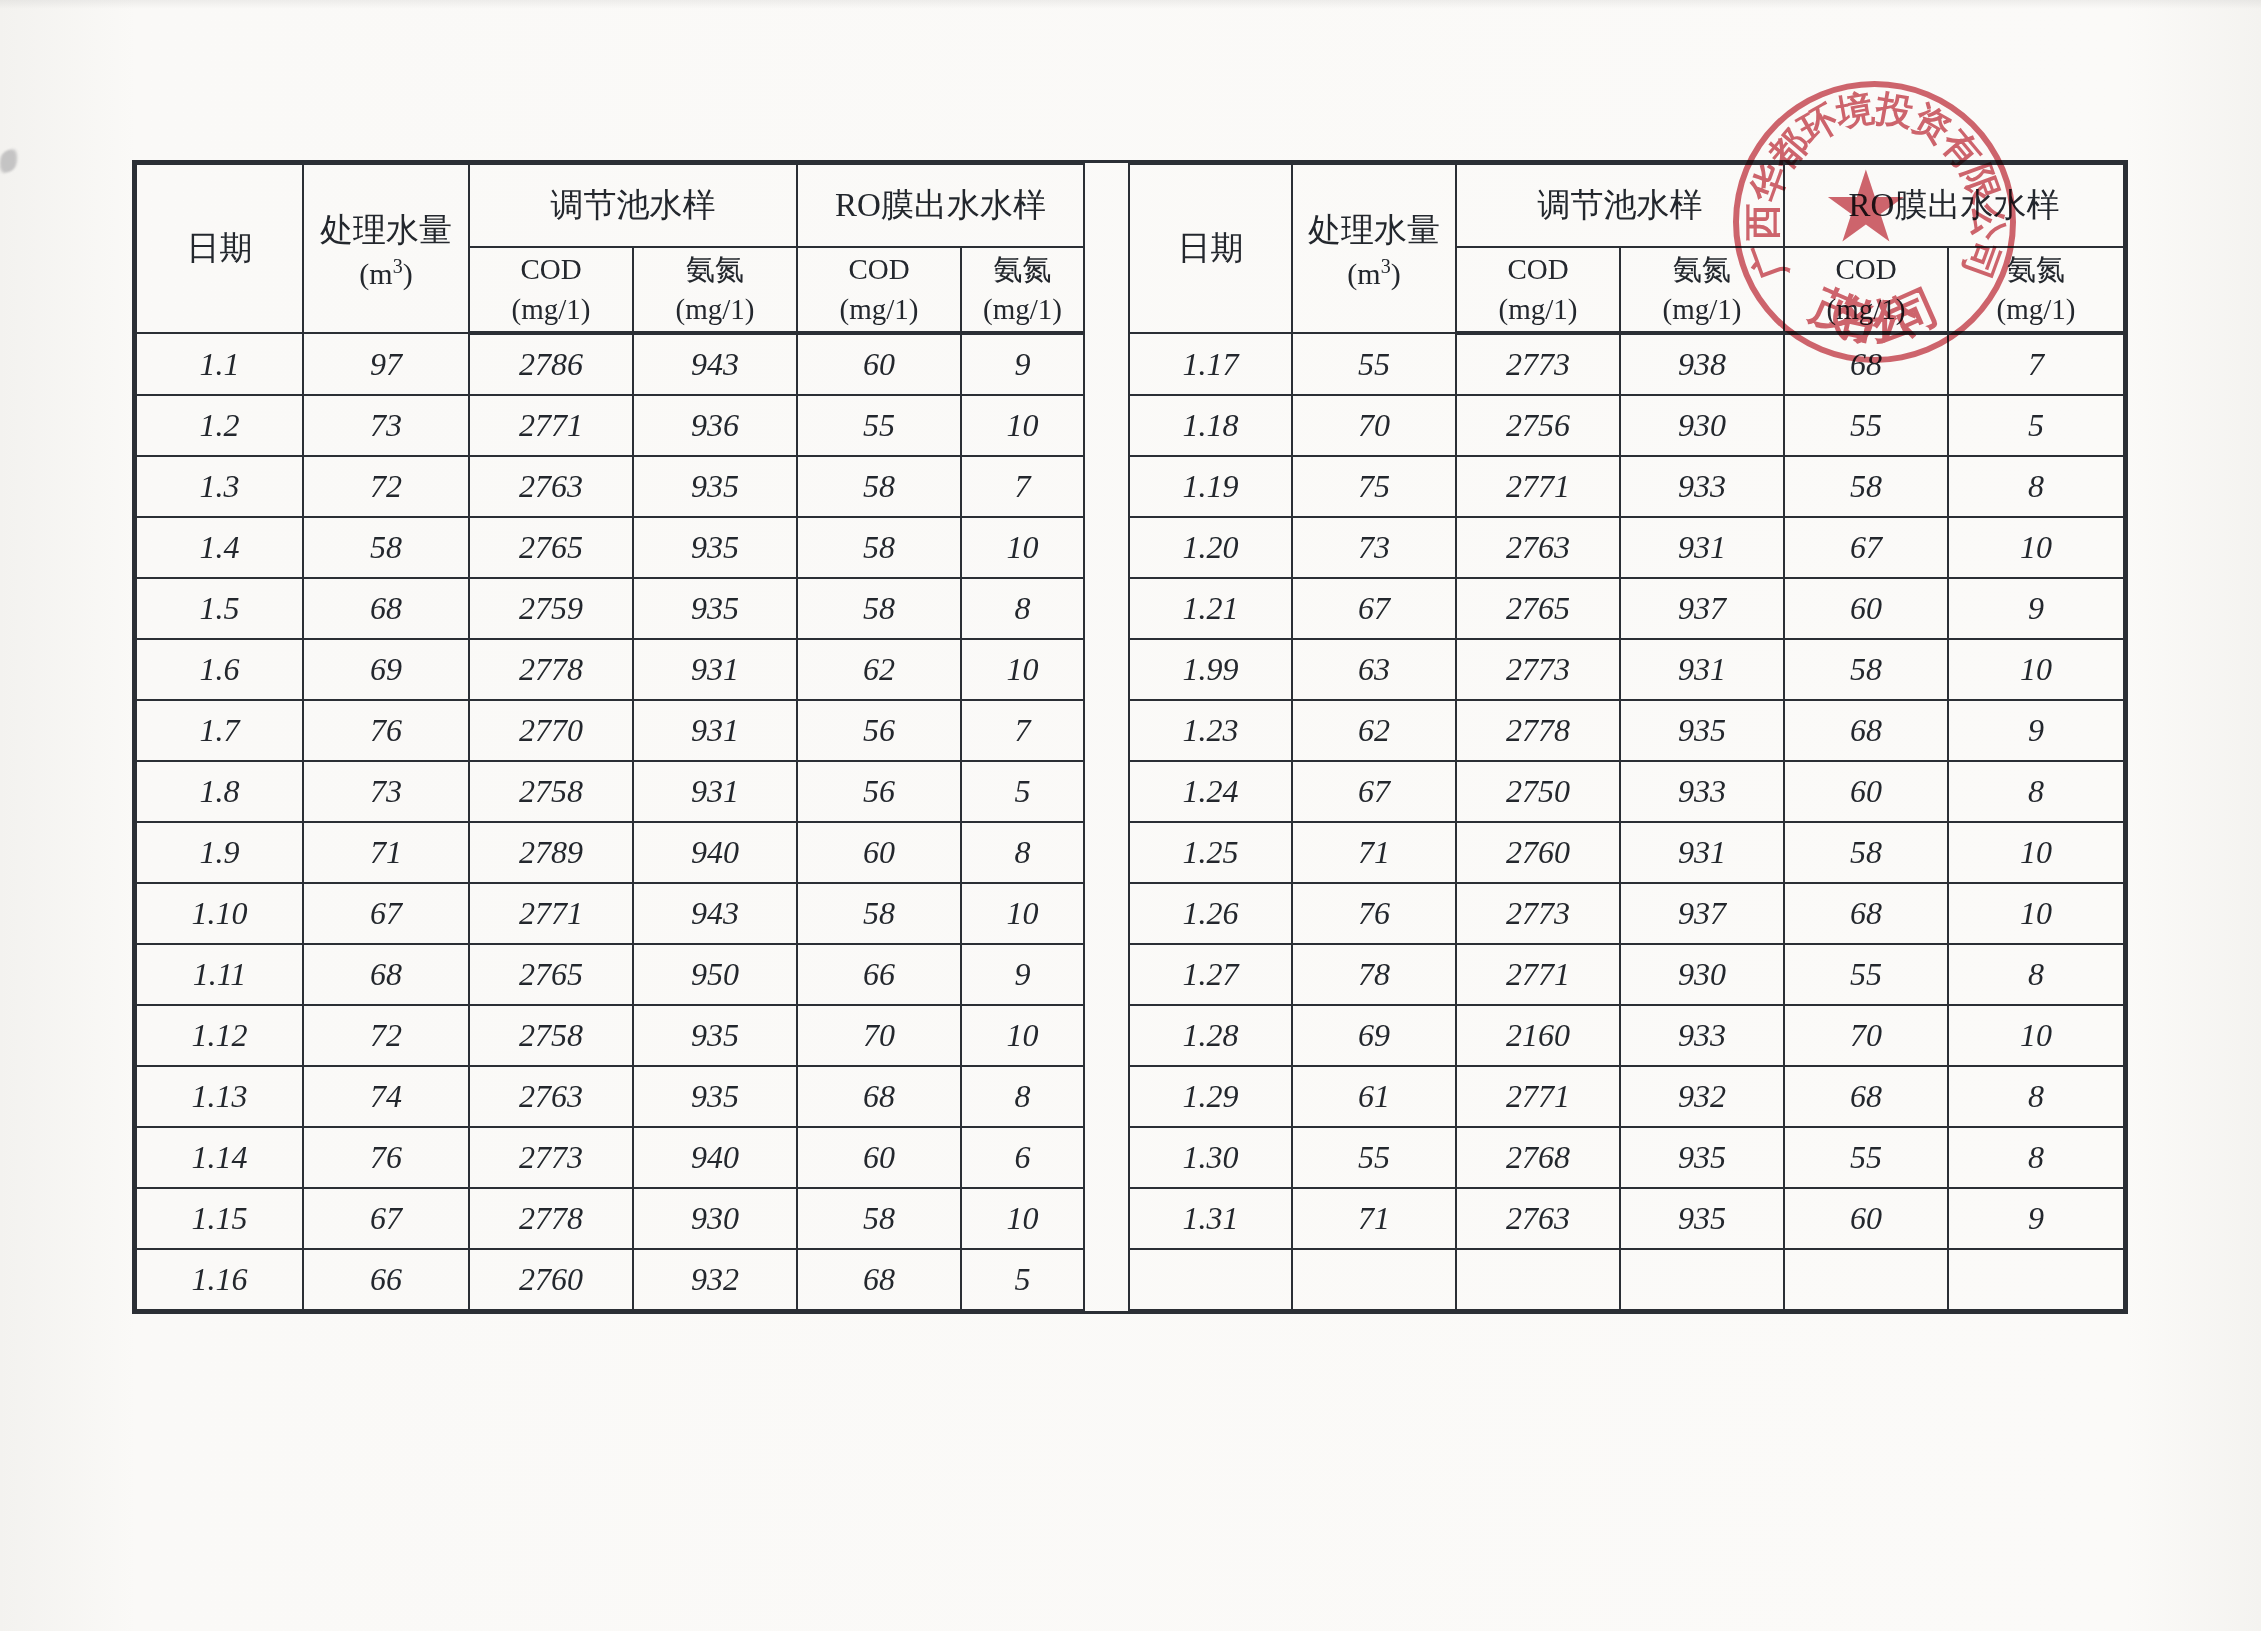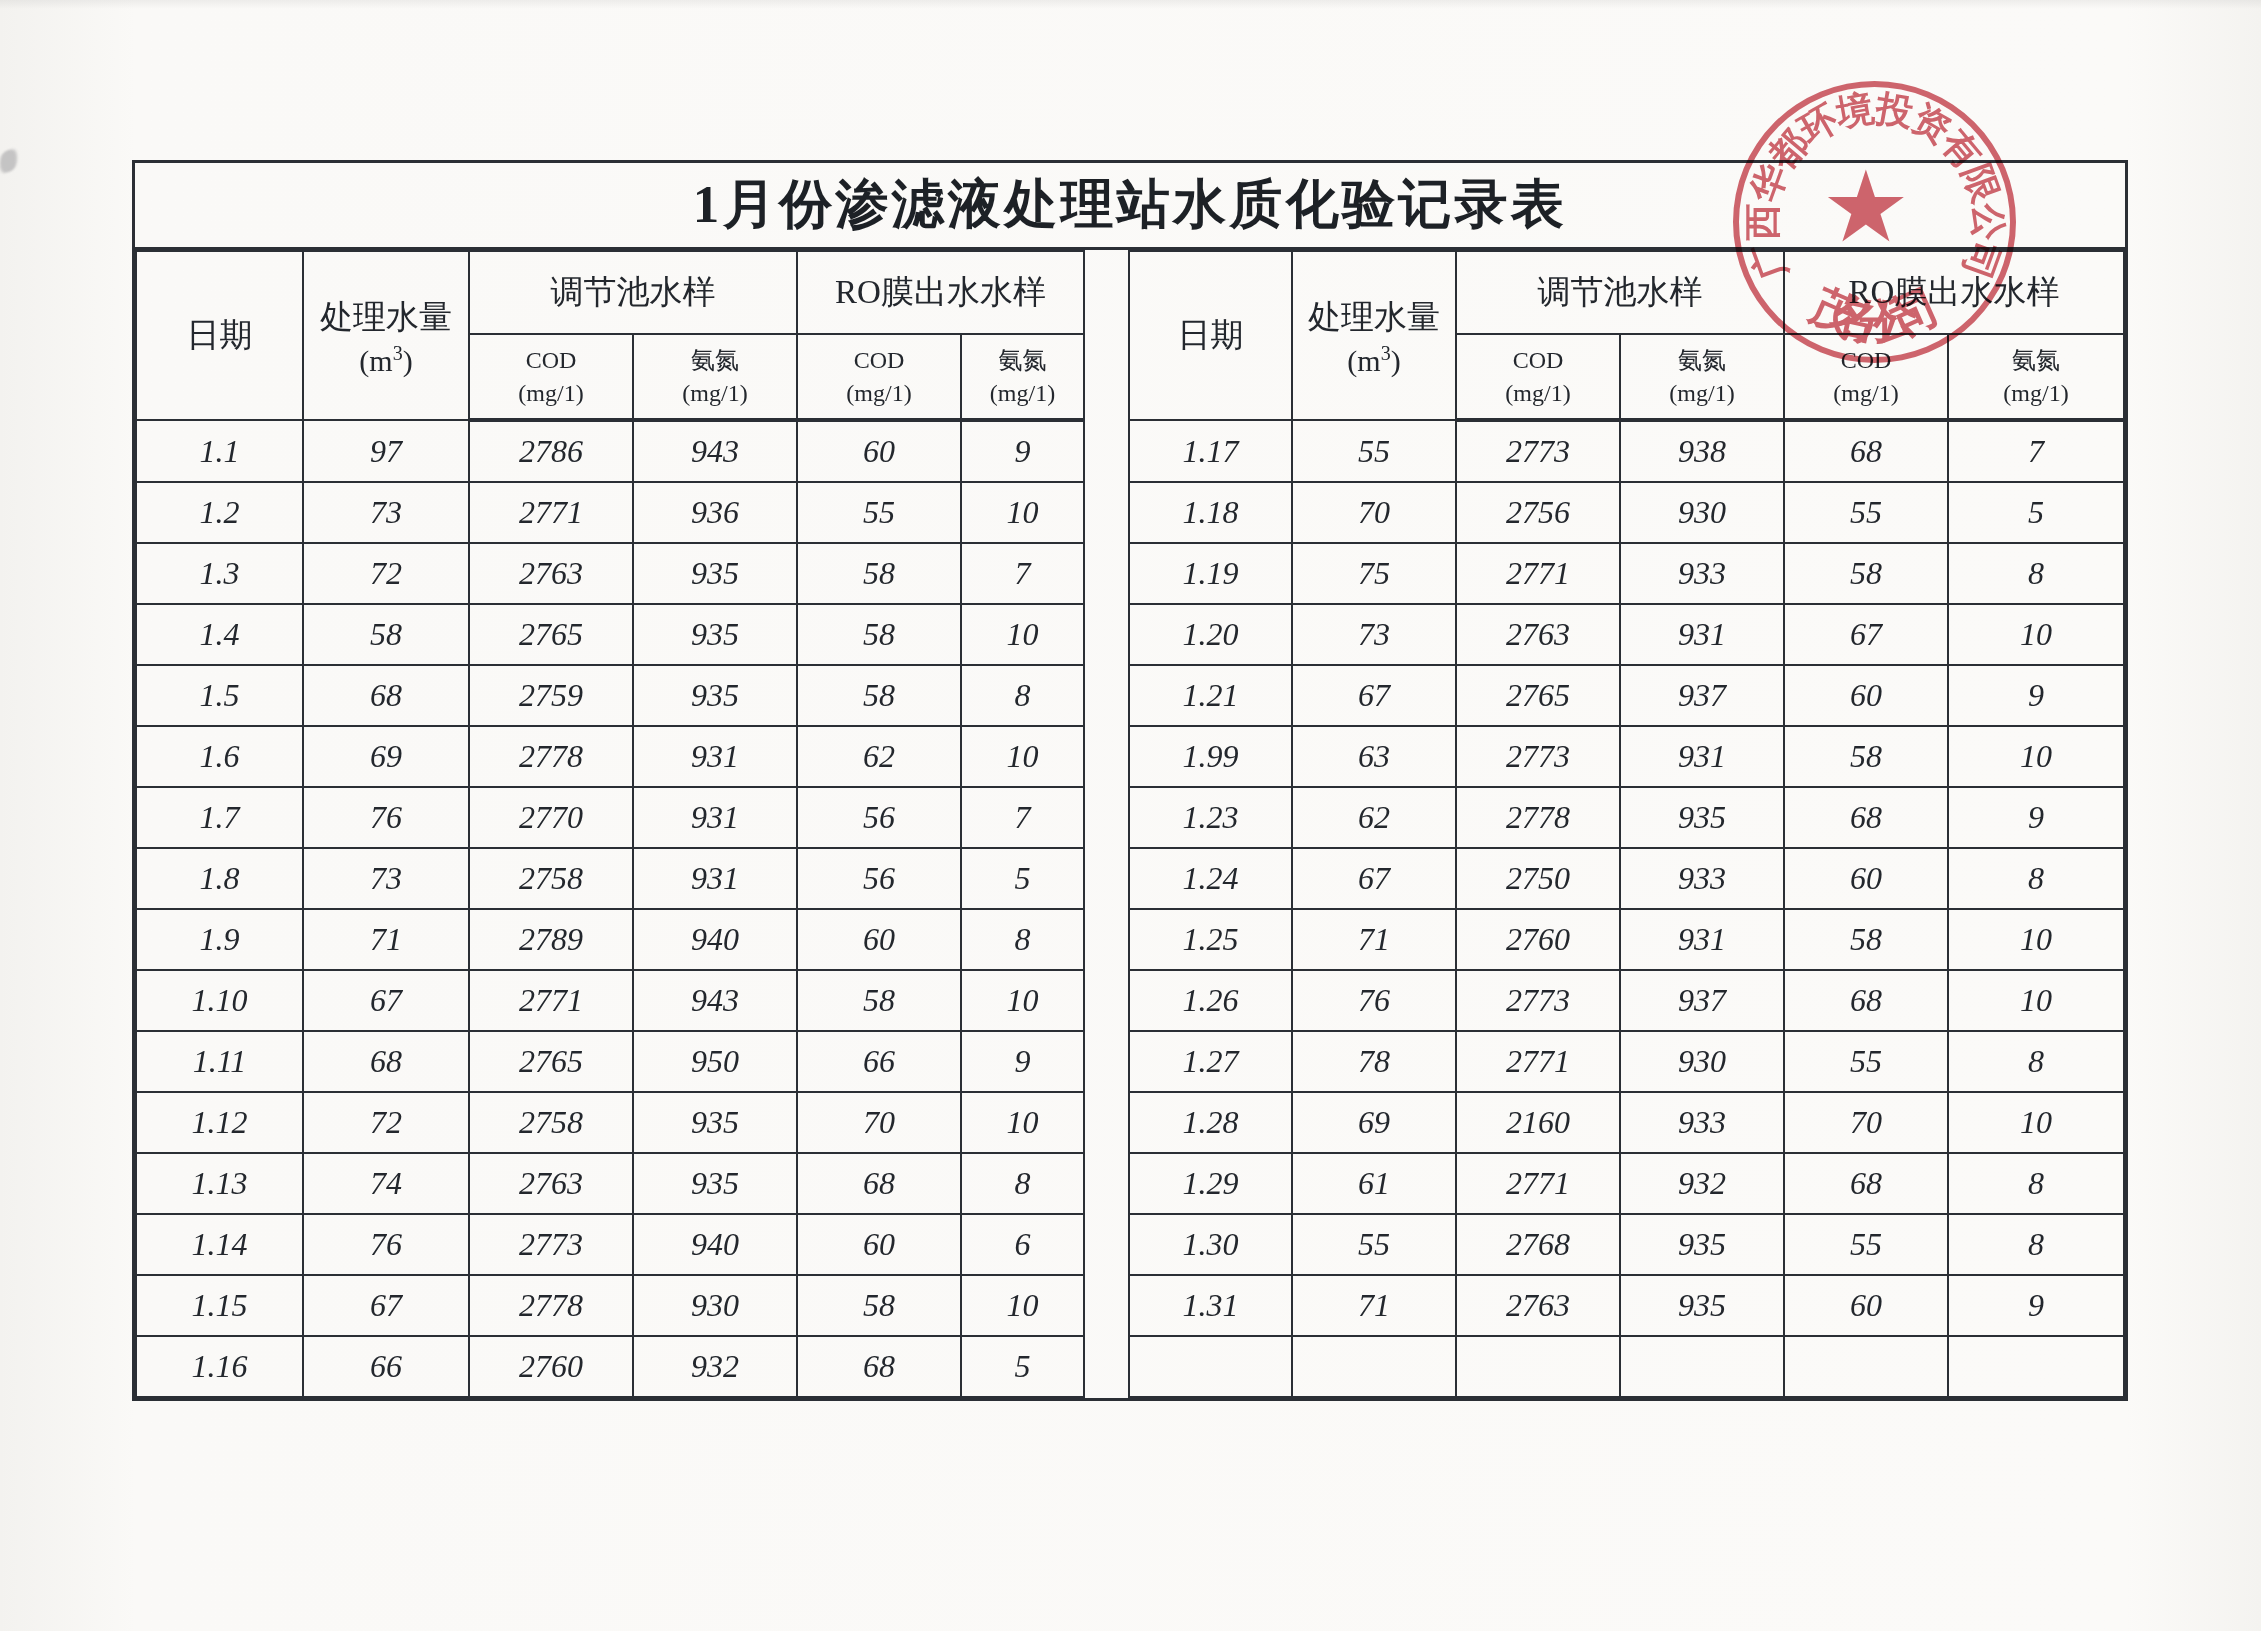--- a/index.html
+++ b/index.html
@@ -45,21 +45,21 @@
   .gap{width:43px;}
   table.data th,table.data td{
     border:2.6px solid #2b2f35;
     text-align:center;vertical-align:middle;
     padding:0;color:#23272d;
     overflow:hidden;white-space:nowrap;
   }
   tr.h1{height:83px;}
   tr.h2{height:86px;}
   table.data th{font-weight:400;font-size:33px;}
-  tr.h2 th{font-size:24px;border-bottom:4px solid #2b2f35;}
+  tr.h2 th{font-size:29px;border-bottom:4px solid #2b2f35;}
   tr.h2 th span{display:block;line-height:1.35;}
   th .unit-line{display:block;font-size:30px;line-height:1.3;}
   th .vol-label{display:block;font-size:33px;line-height:1.35;margin-top:4px;}
   th sup{font-size:20px;vertical-align:super;}
   table.data td{font-size:32px;height:59px;}
   tbody tr{height:59px;font-style:italic;}
 
   
   .stamp{
     position:absolute;left:1733px;top:81px;width:283px;height:282px;
@@ -93,23 +93,20 @@
     filter:blur(1.3px);
   }
 </style>
 </head>
 <body>
 
 <div class="page">
   <div class="blemish"></div>
 
   <div class="sheet">
-    <div class="title-row">
-      <h1>1月份渗滤液处理站水质化验记录表</h1>
-    </div>
 
     <div class="tables">
 
       <table class="data left">
         <colgroup>
           <col style="width:167px">
             <col style="width:166px">
             <col style="width:164px">
           <col style="width:164px">
             <col style="width:164px">

